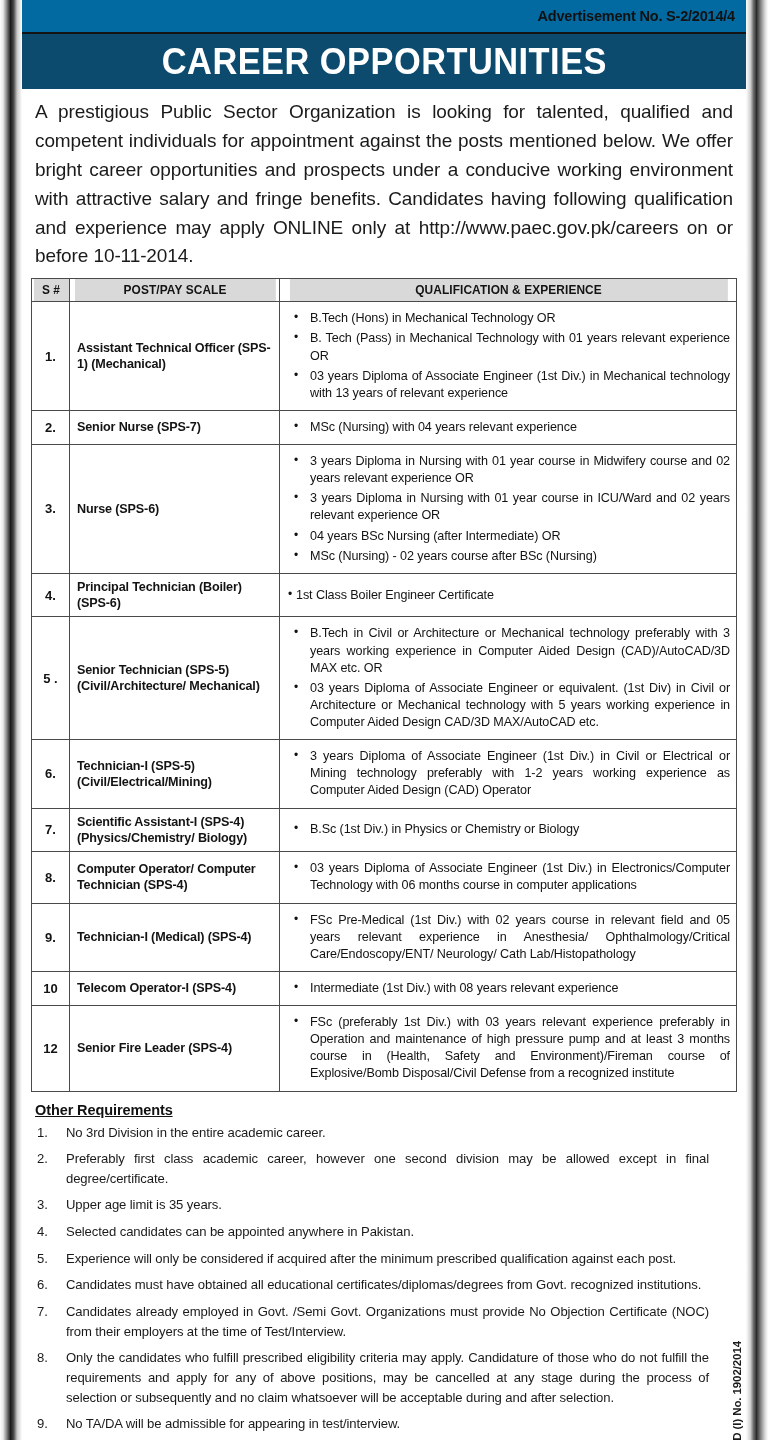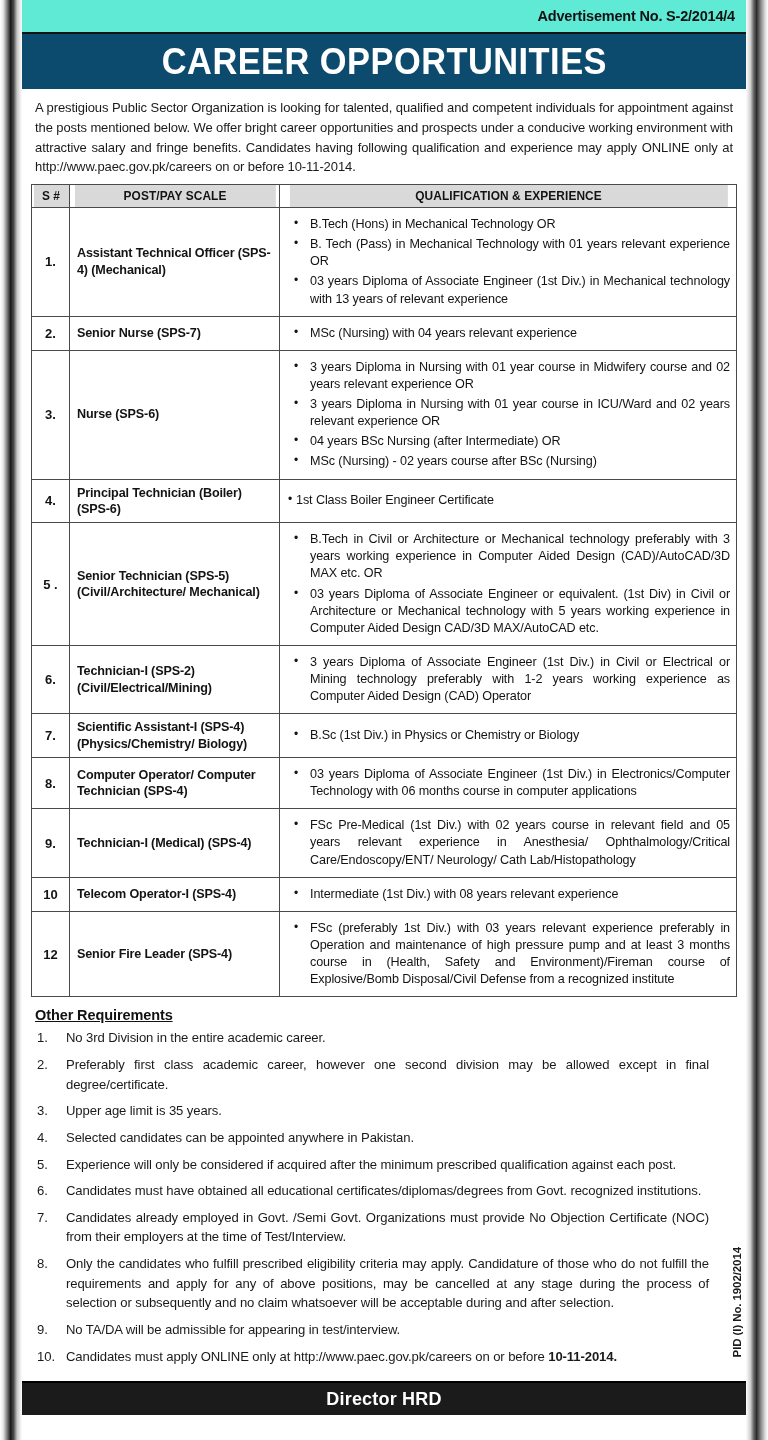--- a/index.html
+++ b/index.html
@@ -54,21 +54,21 @@
     border-right: 1px solid #2a2a2a;
   }
 
   
   .advno-bar {
     height: 34px;
     display: flex;
     align-items: center;
     justify-content: flex-end;
     padding-right: 12px;
-    background: #5eead4;
+    background: #0369a1;
     border-bottom: 2px solid #141414;
   }
   .advno-text {
     font-size: 14.5px;
     font-weight: bold;
     letter-spacing: -0.2px;
     color: #111111;
   }
 
   
@@ -85,21 +85,21 @@
     font-weight: bold;
     letter-spacing: 0.5px;
     line-height: 1;
     transform: scaleX(0.93);
     font-family: "Liberation Sans", sans-serif;
   }
 
   
   .intro {
     padding: 9px 14px 4px 14px;
-    font-size: 13px;
+    font-size: 19px;
     line-height: 1.52;
     text-align: justify;
     color: #1a1a1a;
     letter-spacing: -0.1px;
   }
 
   
   .table-wrap { padding: 3px 10px 0 10px; }
   table.posts {
     width: 100%;
@@ -268,21 +268,21 @@
         <thead>
           <tr>
             <th>S #</th>
             <th>POST/PAY SCALE</th>
             <th>QUALIFICATION &amp; EXPERIENCE</th>
           </tr>
         </thead>
         <tbody id="posts-body">
             <tr>
               <td class="sn">1.</td>
-              <td class="post">Assistant Technical Officer (SPS-4) (Mechanical)</td>
+              <td class="post">Assistant Technical Officer (SPS-1) (Mechanical)</td>
               <td class="qual">
                 <ul>
                   <li class="nojustify">B.Tech (Hons) in Mechanical Technology OR</li>
                   <li>B. Tech (Pass) in Mechanical Technology with 01 years relevant experience OR</li>
                   <li>03 years Diploma of Associate Engineer (1st Div.) in Mechanical technology with 13 years of relevant experience</li>
                 </ul>
               </td>
             </tr>
             <tr>
               <td class="sn">2.</td>
@@ -319,21 +319,21 @@
               <td class="post">Senior Technician (SPS-5) (Civil/Architecture/ Mechanical)</td>
               <td class="qual">
                 <ul>
                   <li>B.Tech in Civil or Architecture or Mechanical technology preferably with 3 years working experience in Computer Aided Design (CAD)/AutoCAD/3D MAX etc. OR</li>
                   <li>03 years Diploma of Associate Engineer or equivalent. (1st Div) in Civil or Architecture or Mechanical technology with 5 years working experience in Computer Aided Design CAD/3D MAX/AutoCAD etc.</li>
                 </ul>
               </td>
             </tr>
             <tr>
               <td class="sn">6.</td>
-              <td class="post">Technician-I (SPS-2) (Civil/Electrical/Mining)</td>
+              <td class="post">Technician-I (SPS-5) (Civil/Electrical/Mining)</td>
               <td class="qual">
                 <ul>
                   <li>3 years Diploma of Associate Engineer (1st Div.) in Civil or Electrical or Mining technology preferably with 1-2 years working experience as Computer Aided Design (CAD) Operator</li>
                 </ul>
               </td>
             </tr>
             <tr>
               <td class="sn">7.</td>
               <td class="post">Scientific Assistant-I (SPS-4) (Physics/Chemistry/ Biology)</td>
               <td class="qual">

